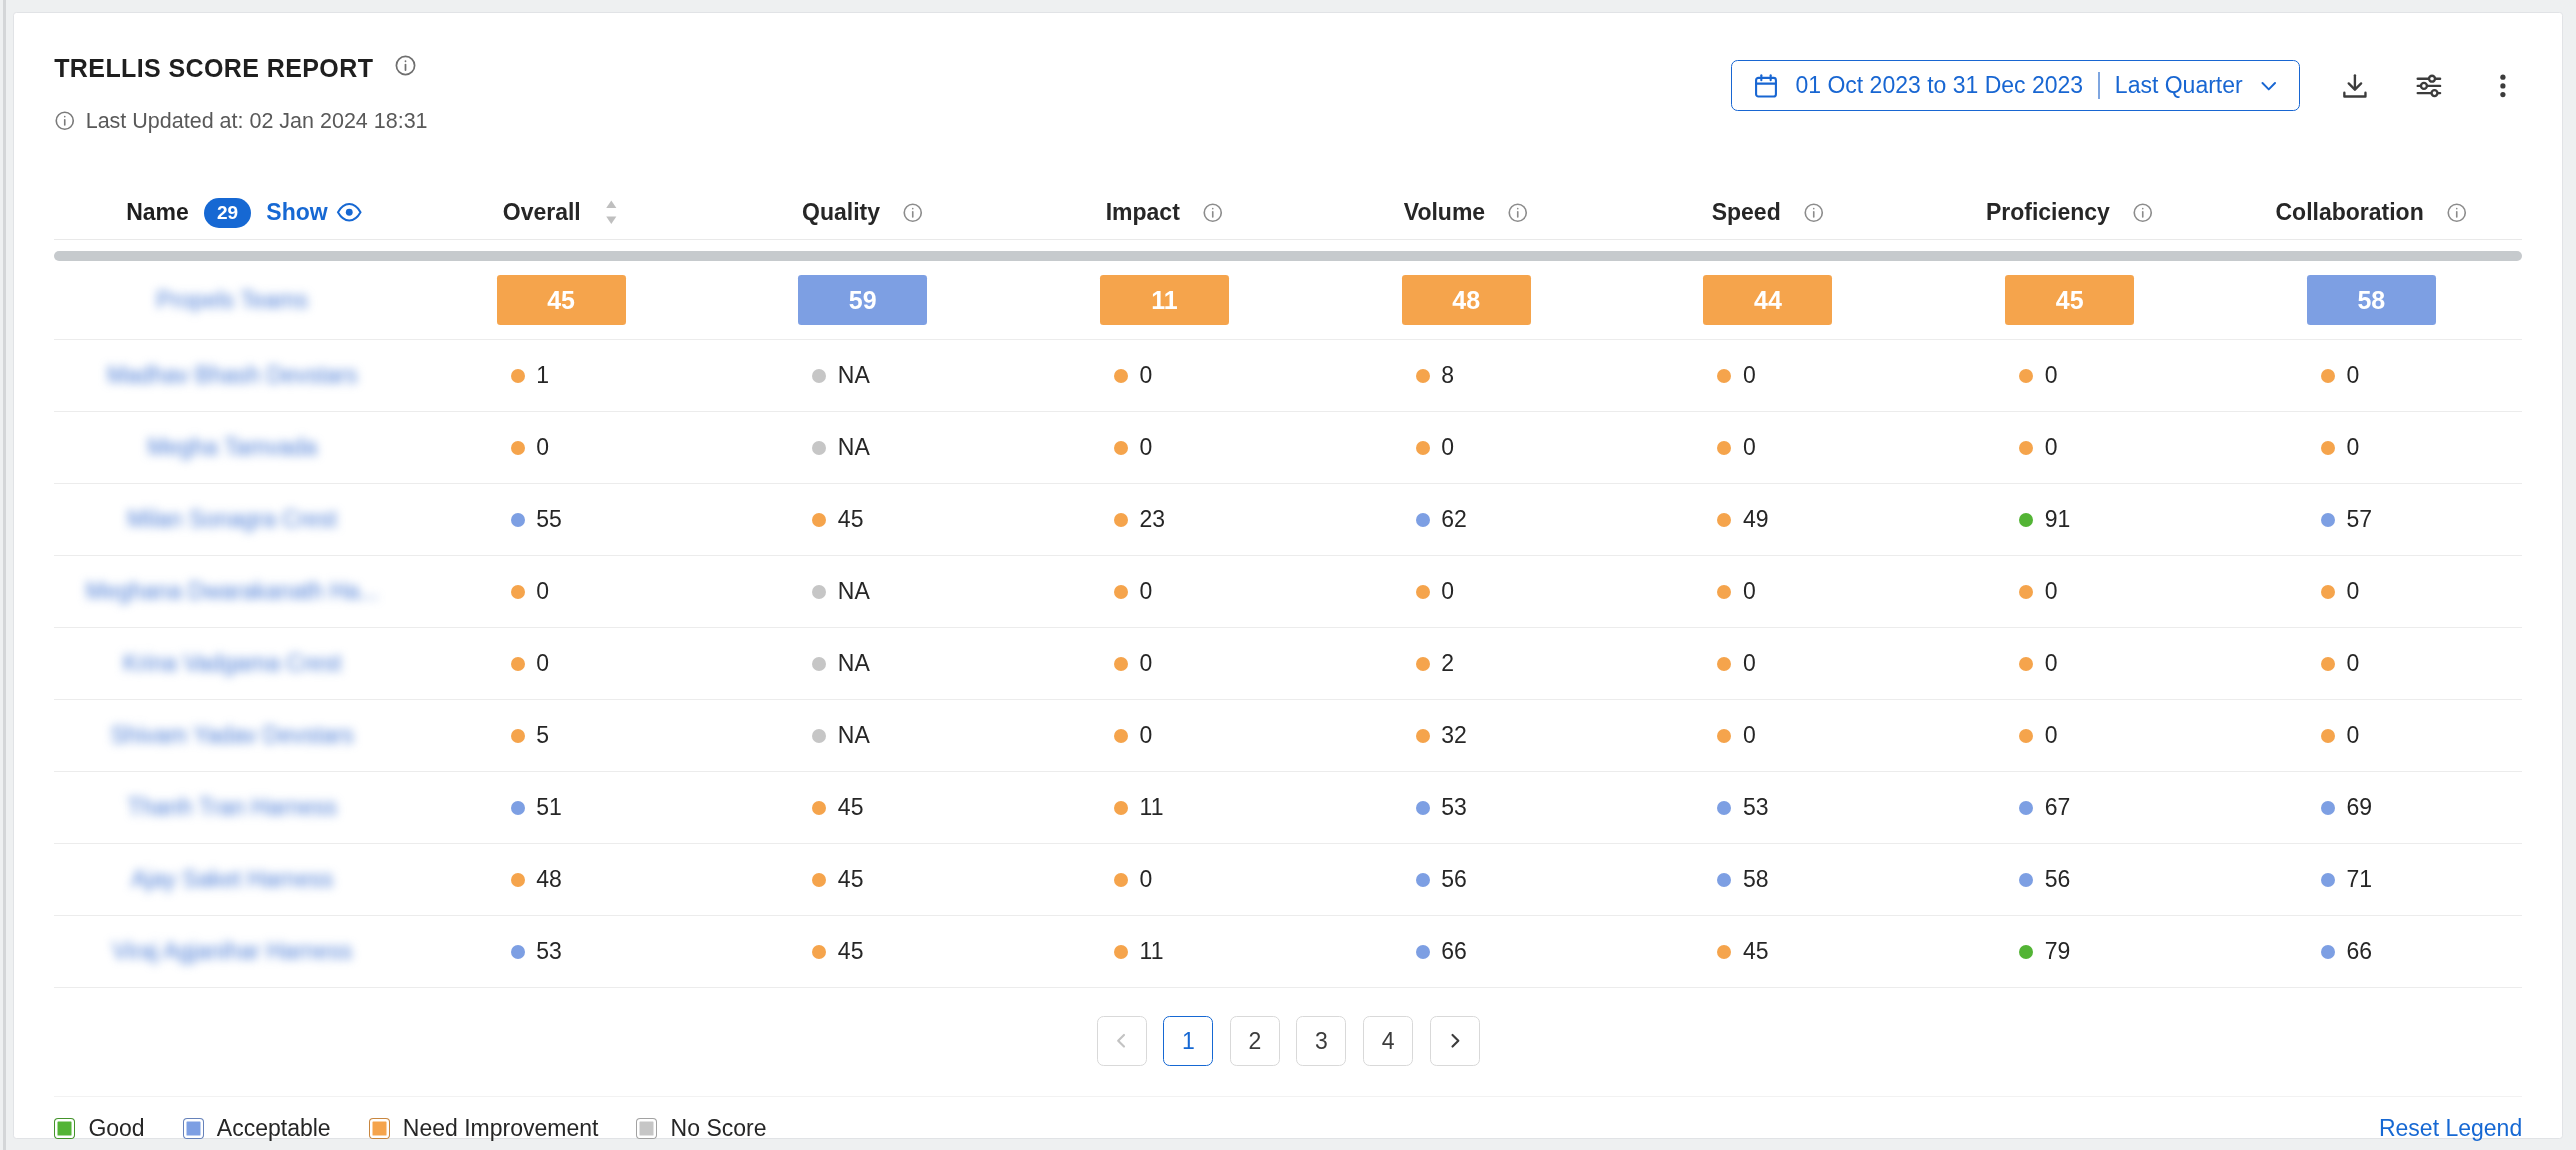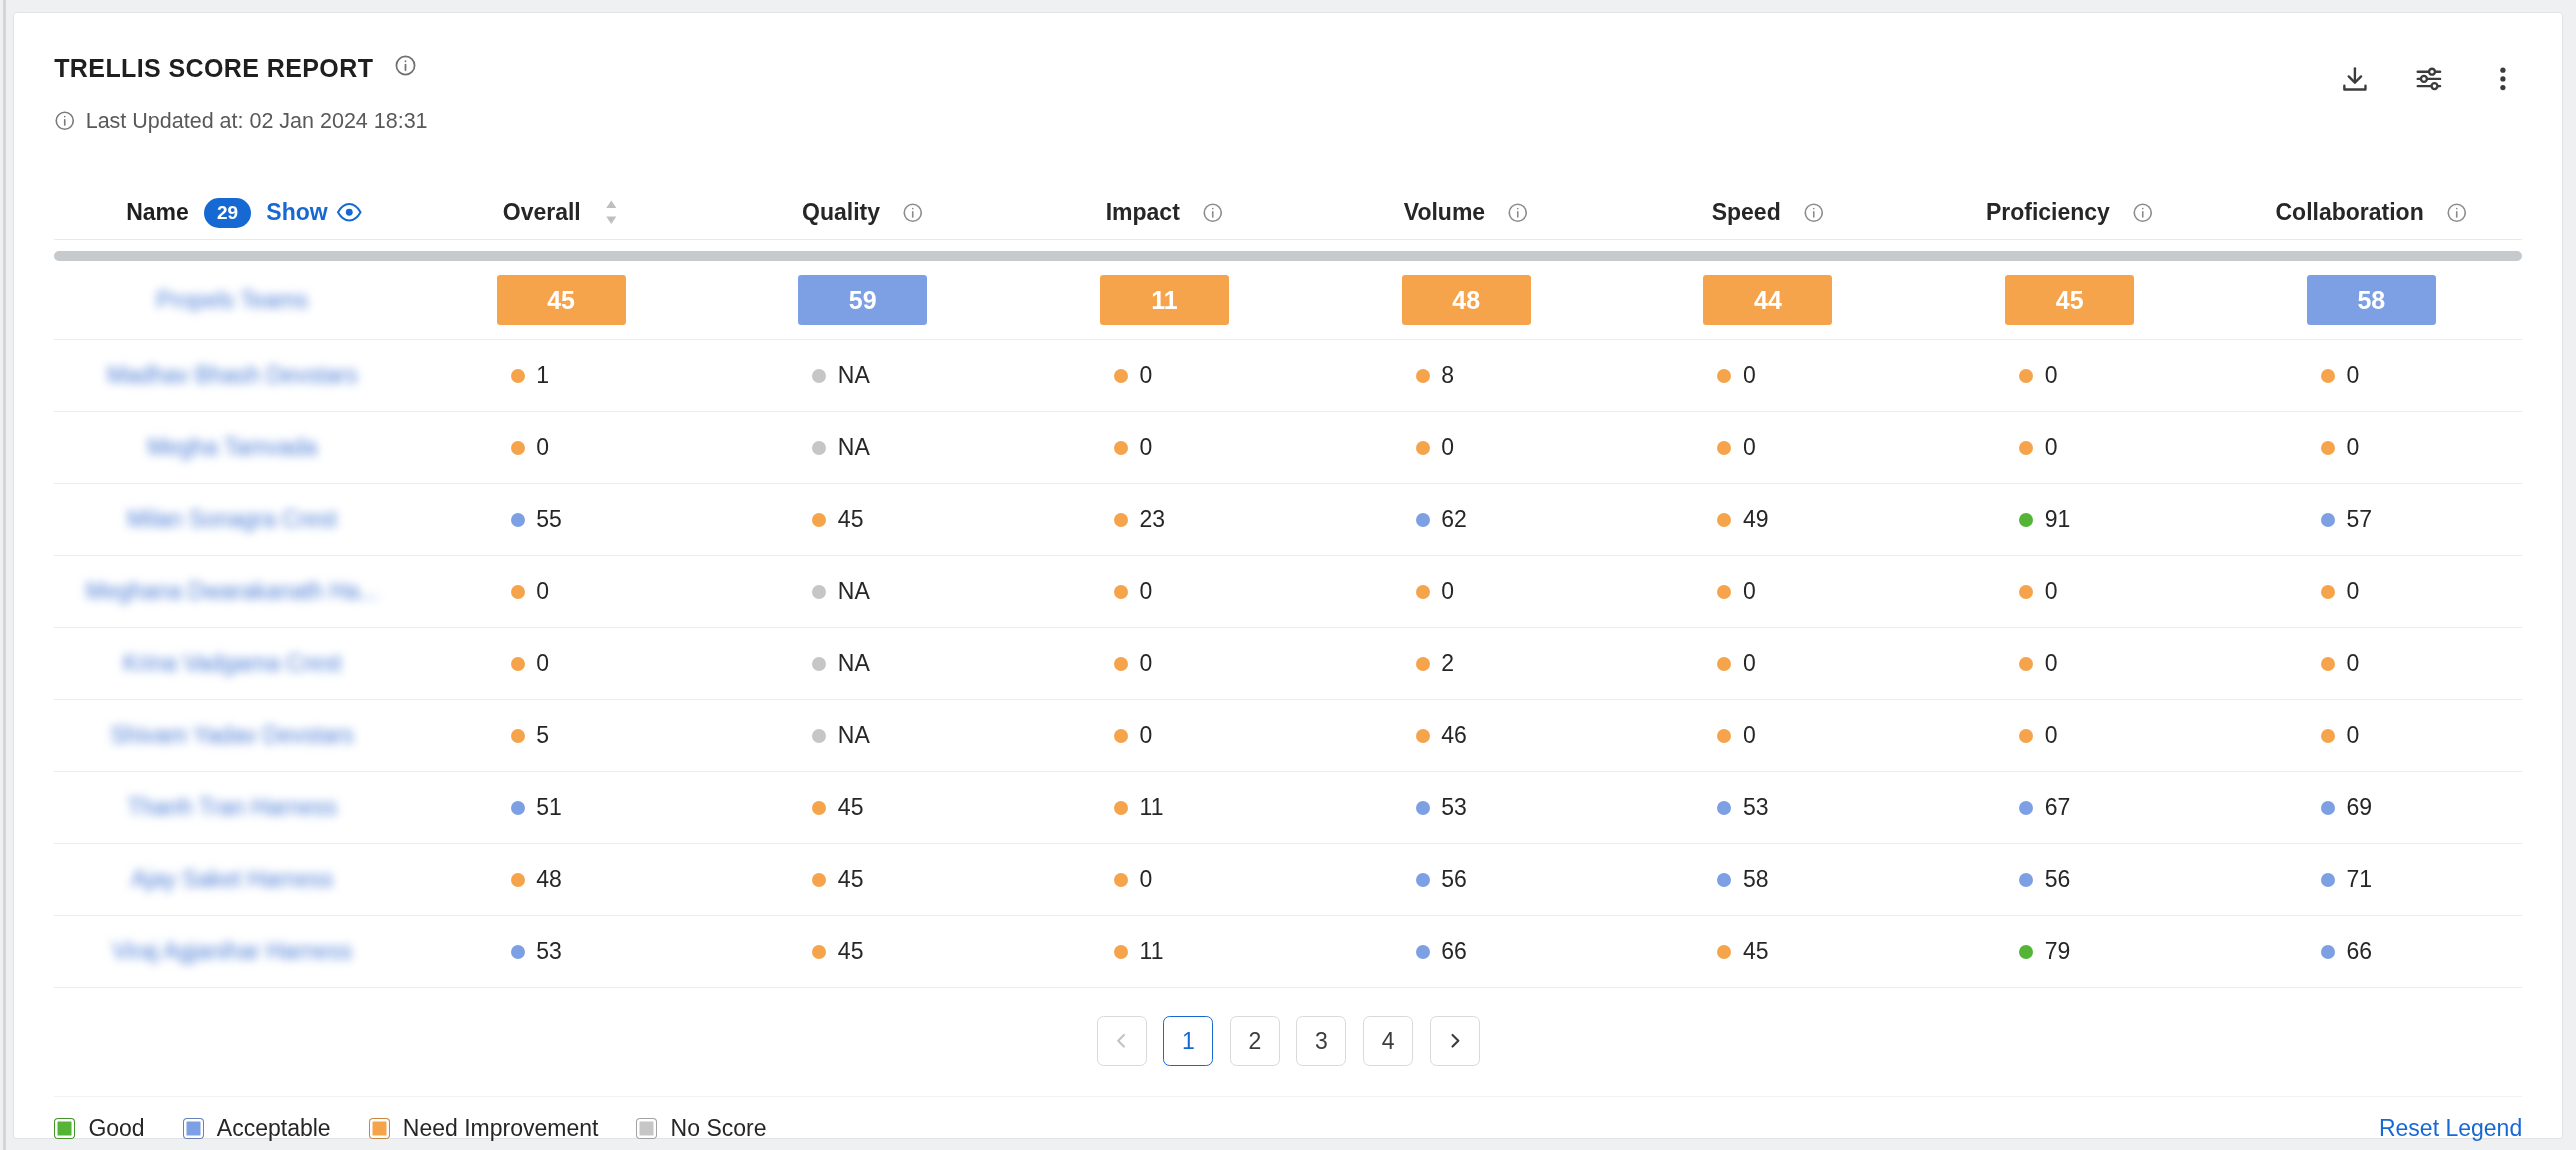--- a/index.html
+++ b/index.html
@@ -109,20 +109,38 @@
               <circle cx="12" cy="12" r="9.5"></circle>
               <line x1="12" y1="11" x2="12" y2="16.8"></line>
               <line x1="12" y1="7.4" x2="12" y2="7.6"></line>
             </svg>
         </span>
         <span>Last Updated at: 02 Jan 2024 18:31</span>
       </div>
     </div>
 
     <div class="topbar-right">
+      <button class="date-btn">
+        <span class="cal-icon">
+          <svg viewBox="0 0 24 24" fill="none" stroke="currentColor" stroke-width="1.8" stroke-linecap="round">
+              <rect x="3.5" y="5" width="17" height="16" rx="2"></rect>
+              <line x1="3.5" y1="10" x2="20.5" y2="10"></line>
+              <line x1="8" y1="2.8" x2="8" y2="7"></line>
+              <line x1="16" y1="2.8" x2="16" y2="7"></line>
+            </svg>
+        </span>
+        <span>01 Oct 2023 to 31 Dec 2023</span>
+        <span class="date-sep"></span>
+        <span>Last Quarter</span>
+        <span class="chev-icon">
+          <svg viewBox="0 0 24 24" fill="none" stroke="currentColor" stroke-width="2.2" stroke-linecap="round" stroke-linejoin="round">
+              <path d="M5 9 l7 7 7 -7"></path>
+            </svg>
+        </span>
+      </button>
       <button class="icon-btn" aria-label="download">
         <span>
           <svg viewBox="0 0 24 24" fill="none" stroke="currentColor" stroke-width="1.9" stroke-linecap="round" stroke-linejoin="round">
               <path d="M12 3.5 V14.5"></path>
               <path d="M7 10 l5 5 5 -5"></path>
               <path d="M3.5 17.5 V20.5 H20.5 V17.5"></path>
             </svg>
         </span>
       </button>
       <button class="icon-btn" aria-label="settings">
@@ -521,21 +539,21 @@
           </div>
           <div class="score-col">
             <div class="cell-inner">
               <span class="dot" style="background:var(--c-need-improvement)"></span>
               <span class="val">0</span>
             </div>
           </div>
           <div class="score-col">
             <div class="cell-inner">
               <span class="dot" style="background:var(--c-need-improvement)"></span>
-              <span class="val">46</span>
+              <span class="val">32</span>
             </div>
           </div>
           <div class="score-col">
             <div class="cell-inner">
               <span class="dot" style="background:var(--c-need-improvement)"></span>
               <span class="val">0</span>
             </div>
           </div>
           <div class="score-col">
             <div class="cell-inner">

